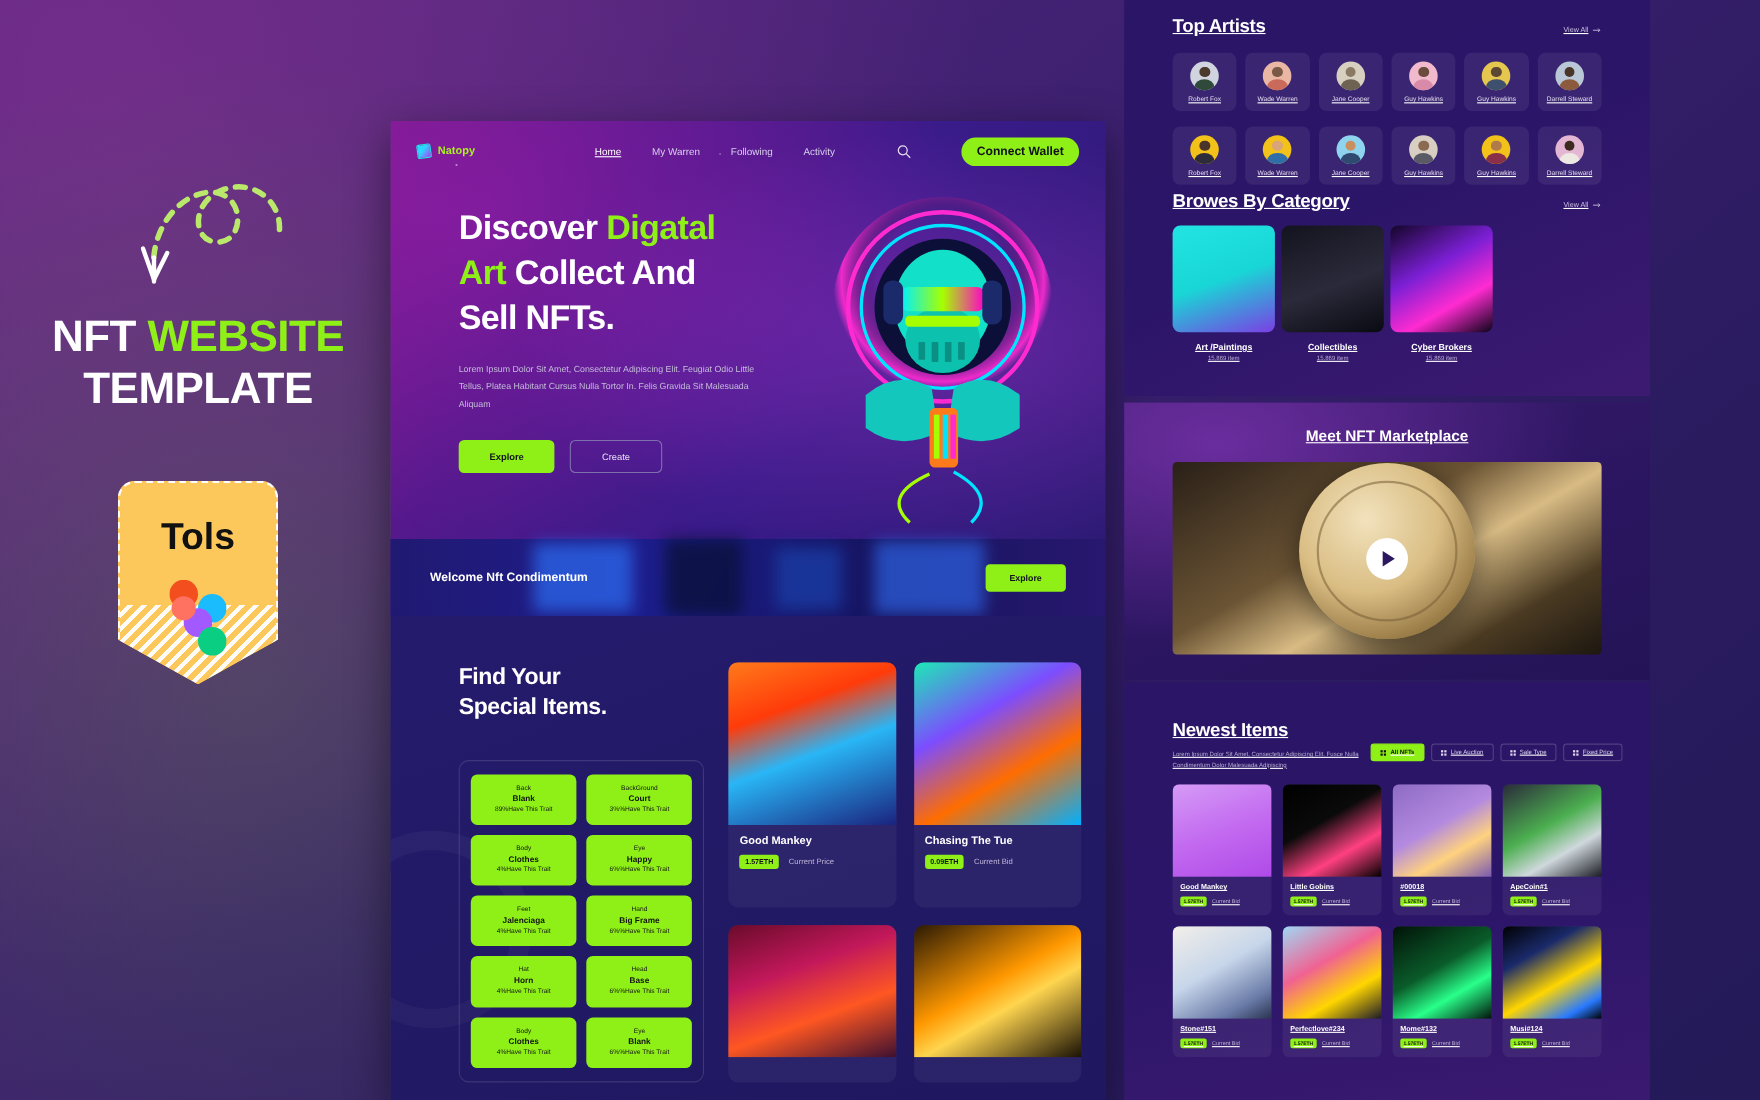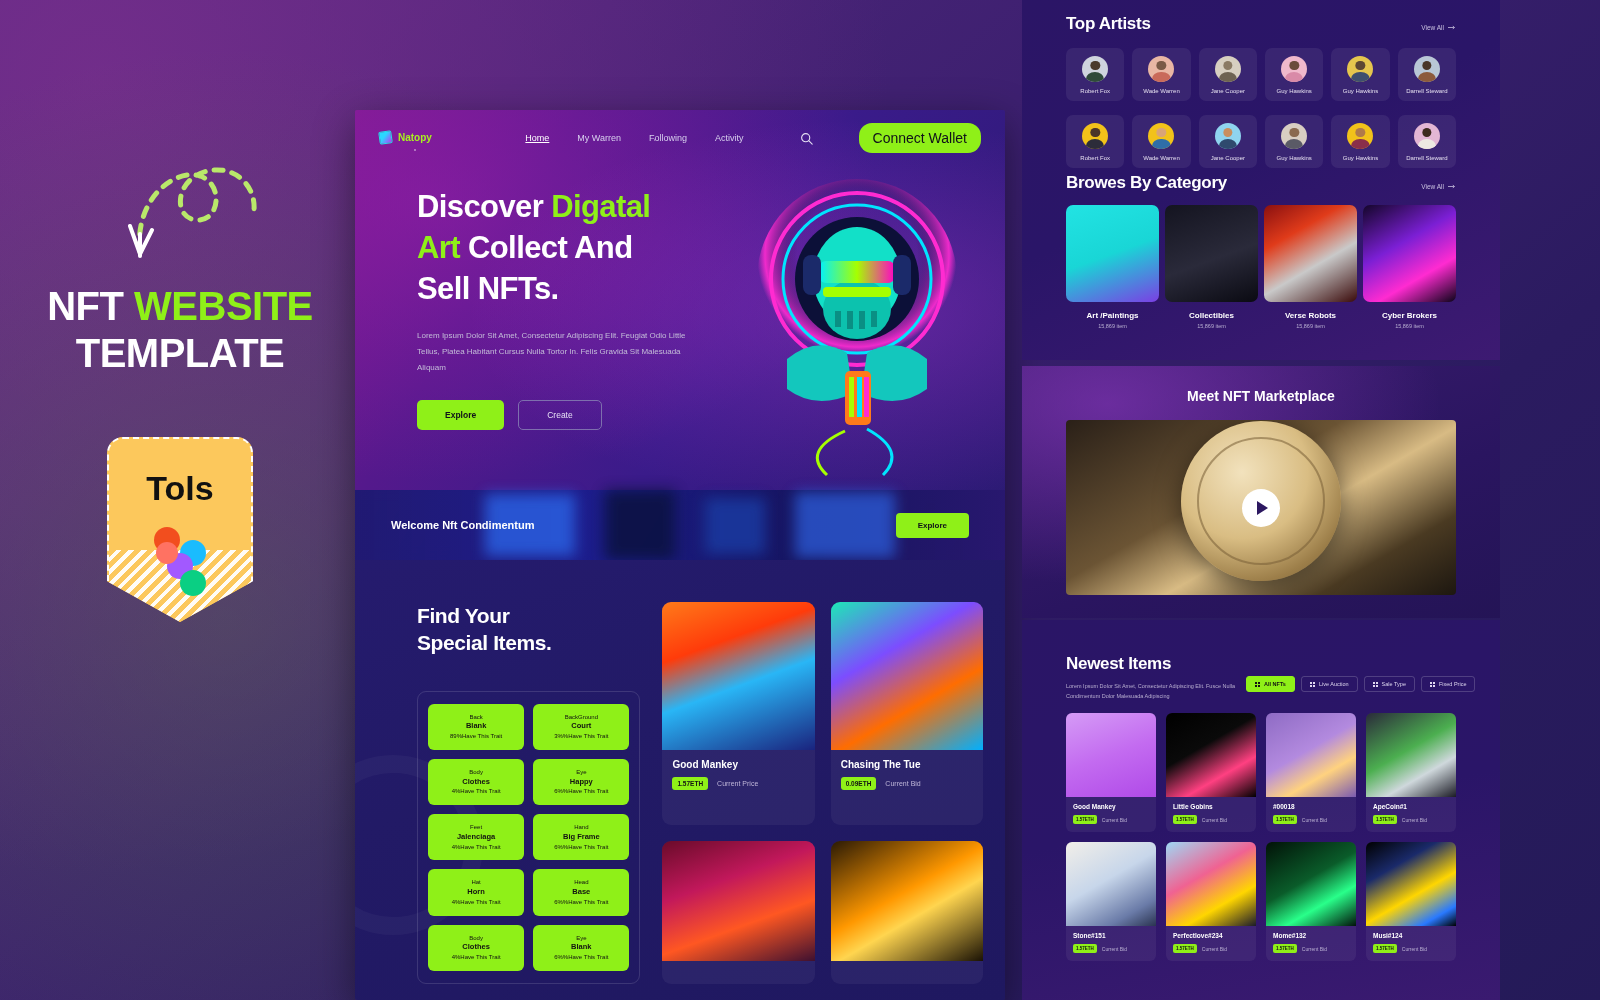--- a/index.html
+++ b/index.html
@@ -70,21 +70,21 @@
     background: linear-gradient(135deg, #2bd8ff 40%, #c030ff 100%);
     transform: rotate(-8deg);
   }
   .logo-text { color: #a8f020; font-size: 10px; font-weight: bold; }
   .nav-links { display: flex; align-items: center; gap: 28px; margin-left: auto; }
   .nav-links a { color: #d8d0ee; font-size: 9px; text-decoration: none; }
   .nav-links a.active { color: #fff; text-decoration: underline; }
   .nav-search { margin-left: 28px; width: 13px; height: 13px; }
   .btn-wallet {
     margin-left: 18px; background: #8ff018; color: #10121a;
-    font-size: 14px; font-weight: normal; padding: 7px 14px; border-radius: 13px;
+    font-size: 11px; font-weight: bold; padding: 7px 14px; border-radius: 13px;
     border: none; cursor: pointer; white-space: nowrap;
   }
 
   .hero-body { position: relative; display: flex; padding: 22px 0 0 0; }
   .hero-left { width: 330px; padding-left: 62px; }
   .hero-h1 { font-size: 31px; font-weight: bold; line-height: 1.32; letter-spacing: -0.6px; }
   .hero-h1 .green { color: #8ff018; }
   .hero-p { margin-top: 18px; font-size: 8px; line-height: 2.0; color: #c3bbd8; width: 290px; }
   .hero-cta { margin-top: 24px; display: flex; gap: 14px; }
   .btn-explore {
@@ -142,21 +142,21 @@
   .nft-meta { padding: 9px 10px 12px 10px; }
   .nft-name { font-size: 10px; font-weight: bold; }
   .nft-price-row { margin-top: 7px; display: flex; align-items: center; gap: 9px; }
   .eth-badge {
     background: #8ff018; color: #121212; font-size: 6.5px; font-weight: bold;
     padding: 3px 5px; border-radius: 3px;
   }
   .price-label { font-size: 7px; color: #bfb6d8; }
 
   
-  .rpanel { position: absolute; left: 1022px; width: 478px; }
+  .rpanel { position: absolute; left: 1022px; width: 478px; text-decoration: underline; }
   .r1 { top: 0; height: 360px; background: linear-gradient(155deg, #2b1566 0%, #2a1568 45%, #3d1a72 100%); padding: 14px 44px 0 44px; }
   .sec-head { display: flex; align-items: flex-end; }
   .sec-title { font-size: 17px; font-weight: bold; letter-spacing: -0.3px; }
   .view-all { margin-left: auto; font-size: 6.5px; color: #c9c0e0; display: flex; align-items: center; gap: 4px; padding-bottom: 3px; }
 
   .artists-grid { margin-top: 14px; display: grid; grid-template-columns: repeat(6, 1fr); gap: 8px; }
   .artist-card {
     background: rgba(255,255,255,.07); border-radius: 7px; padding: 8px 2px 7px 2px;
     text-align: center;
   }
@@ -571,25 +571,20 @@
         <div class="cat-thumb" style="background:linear-gradient(160deg,#22e3e3 0%,#19d6d6 50%,#7b3fe4 100%)"></div>
         <div class="cat-name">Art /Paintings</div>
         <div class="cat-count">15,869 item</div>
       </div>
       <div class="cat-card">
         <div class="cat-thumb" style="background:linear-gradient(160deg,#141420 0%,#2a2a3a 55%,#0a0a12 100%)"></div>
         <div class="cat-name">Collectibles</div>
         <div class="cat-count">15,869 item</div>
       </div>
       <div class="cat-card">
-        <div class="cat-thumb" style="background:linear-gradient(150deg,#8a1010 0%,#e03b1a 30%,#c9c9c9 60%,#3a0a0a 100%)"></div>
-        <div class="cat-name">Verse Robots</div>
-        <div class="cat-count">15,869 item</div>
-      </div>
-      <div class="cat-card">
         <div class="cat-thumb" style="background:linear-gradient(150deg,#14062a 0%,#7b1fd4 40%,#ff2bd1 70%,#0a0418 100%)"></div>
         <div class="cat-name">Cyber Brokers</div>
         <div class="cat-count">15,869 item</div>
       </div>
     </div>
 </div>
 
 <div class="rpanel r3">
   <h3>Meet NFT Marketplace</h3>
   <div class="video-wrap">

